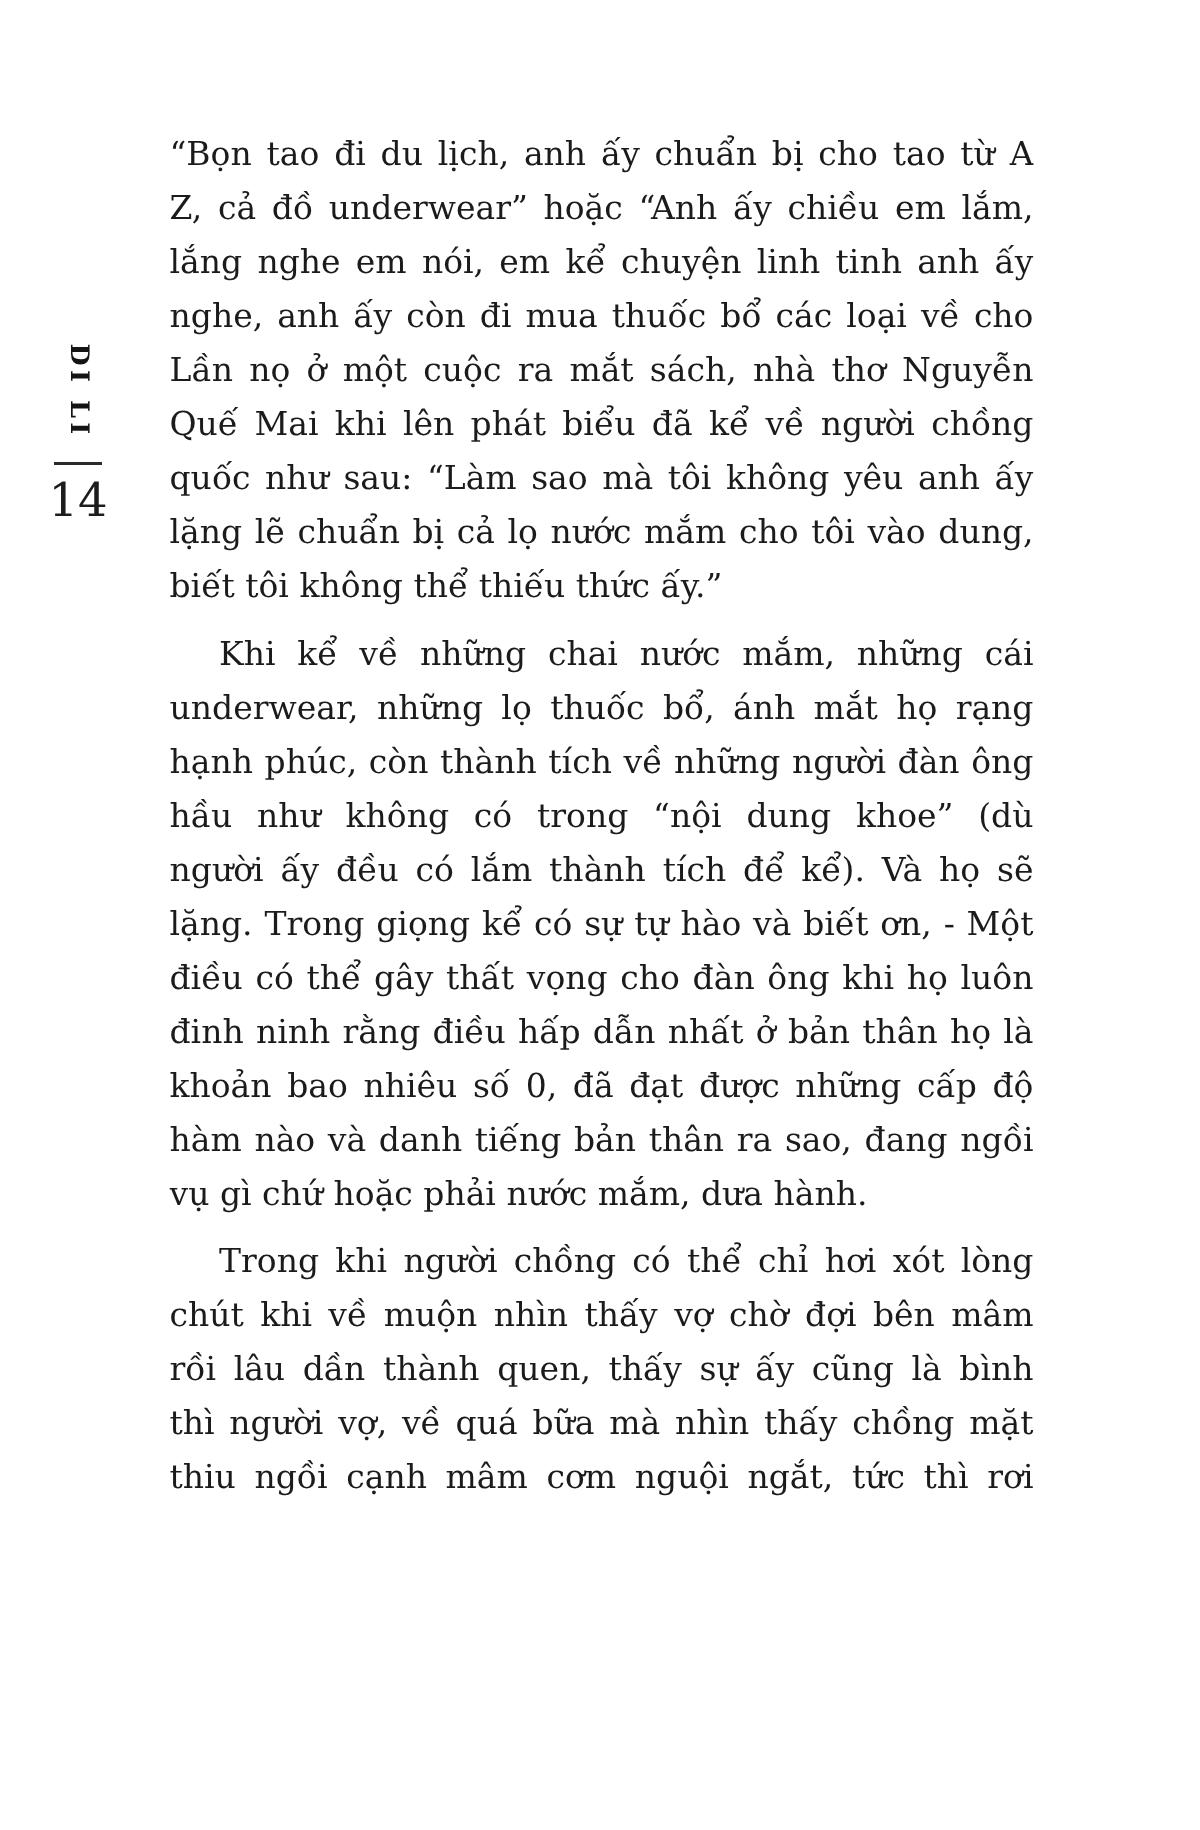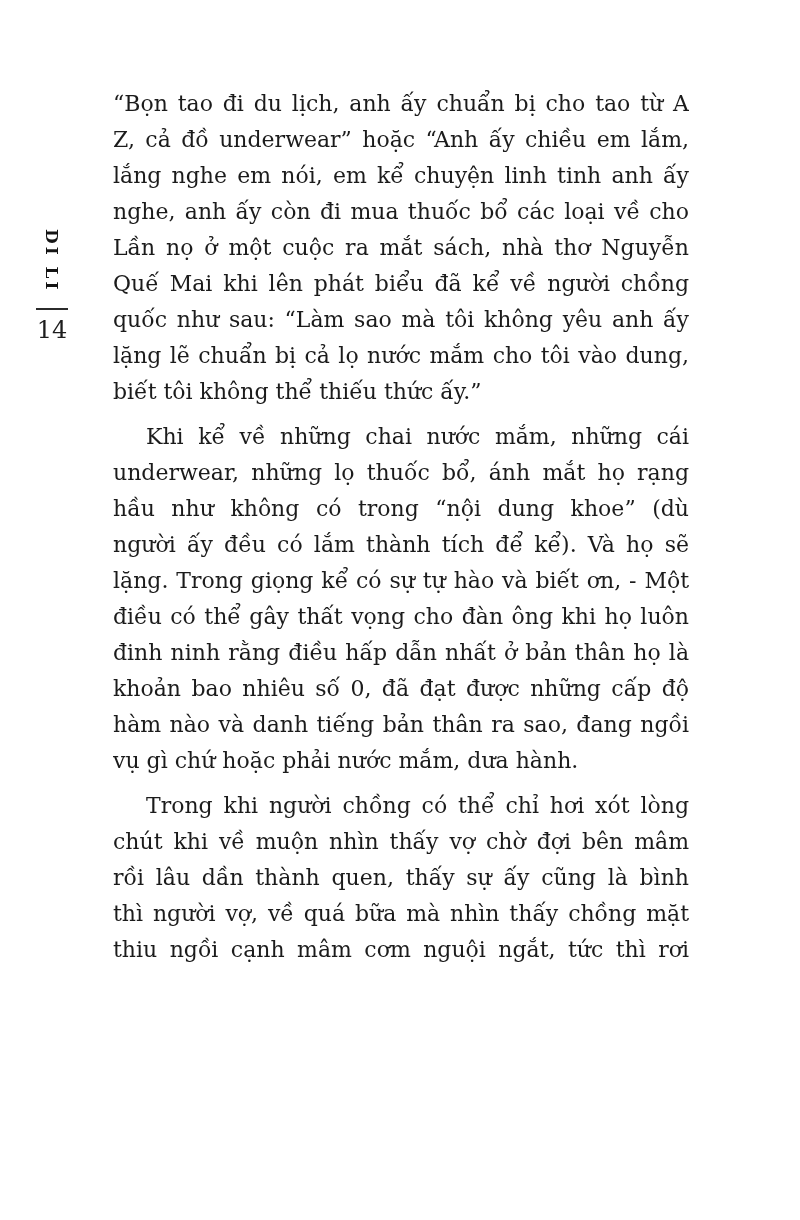--- a/index.html
+++ b/index.html
@@ -34,21 +34,21 @@
     height: 66px;
   }
   .margin-rule {
     width: 32px;
     height: 2px;
     background: #2b2b2b;
     margin: 10px auto 6px auto;
   }
   .page-number {
     font-family: "DejaVu Serif", serif;
-    font-size: 24px;
+    font-size: 31px;
     color: #1d1d1d;
   }
   .text-block {
     position: absolute;
     left: 113px;
     top: 86px;
     width: 576px;
     font-size: 22px;
   }
   .para {
@@ -88,20 +88,21 @@
         <div class="line">nghe, anh ấy còn đi mua thuốc bổ các loại về cho em.”</div>
         <div class="line">Lần nọ ở một cuộc ra mắt sách, nhà thơ Nguyễn Phan</div>
         <div class="line">Quế Mai khi lên phát biểu đã kể về người chồng ngoại</div>
         <div class="line">quốc như sau: “Làm sao mà tôi không yêu anh ấy cho</div>
         <div class="line">lặng lẽ chuẩn bị cả lọ nước mắm cho tôi vào dung, vì</div>
         <div class="line no-justify">biết tôi không thể thiếu thức ấy.”</div>
       </div>
       <div class="para">
         <div class="line indent">Khi kể về những chai nước mắm, những cái quần</div>
         <div class="line">underwear, những lọ thuốc bổ, ánh mắt họ rạng ngời</div>
+        <div class="line">hạnh phúc, còn thành tích về những người đàn ông</div>
         <div class="line">hầu như không có trong “nội dung khoe” (dù những</div>
         <div class="line">người ấy đều có lắm thành tích để kể). Và họ sẽ còn kể</div>
         <div class="line">lặng. Trong giọng kể có sự tự hào và biết ơn, - Một</div>
         <div class="line">điều có thể gây thất vọng cho đàn ông khi họ luôn</div>
         <div class="line">đinh ninh rằng điều hấp dẫn nhất ở bản thân họ là tài</div>
         <div class="line">khoản bao nhiêu số 0, đã đạt được những cấp độ học</div>
         <div class="line">hàm nào và danh tiếng bản thân ra sao, đang ngồi chức</div>
         <div class="line no-justify">vụ gì chứ hoặc phải nước mắm, dưa hành.</div>
       </div>
       <div class="para">

